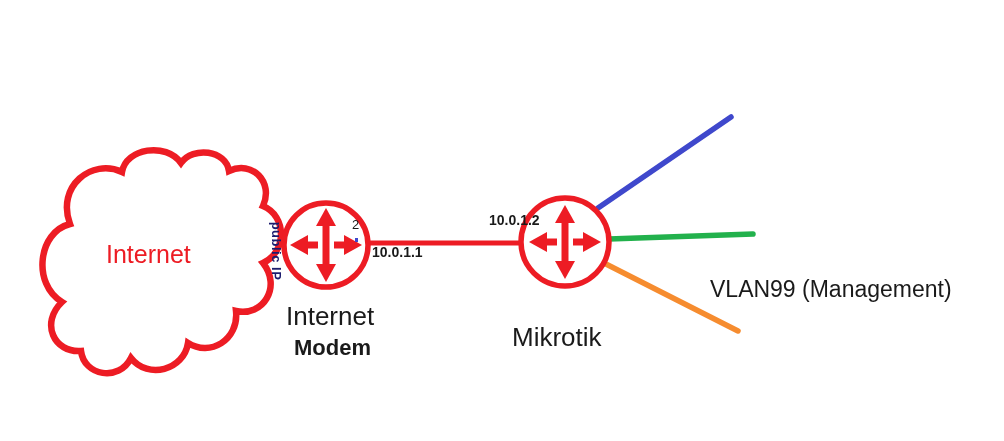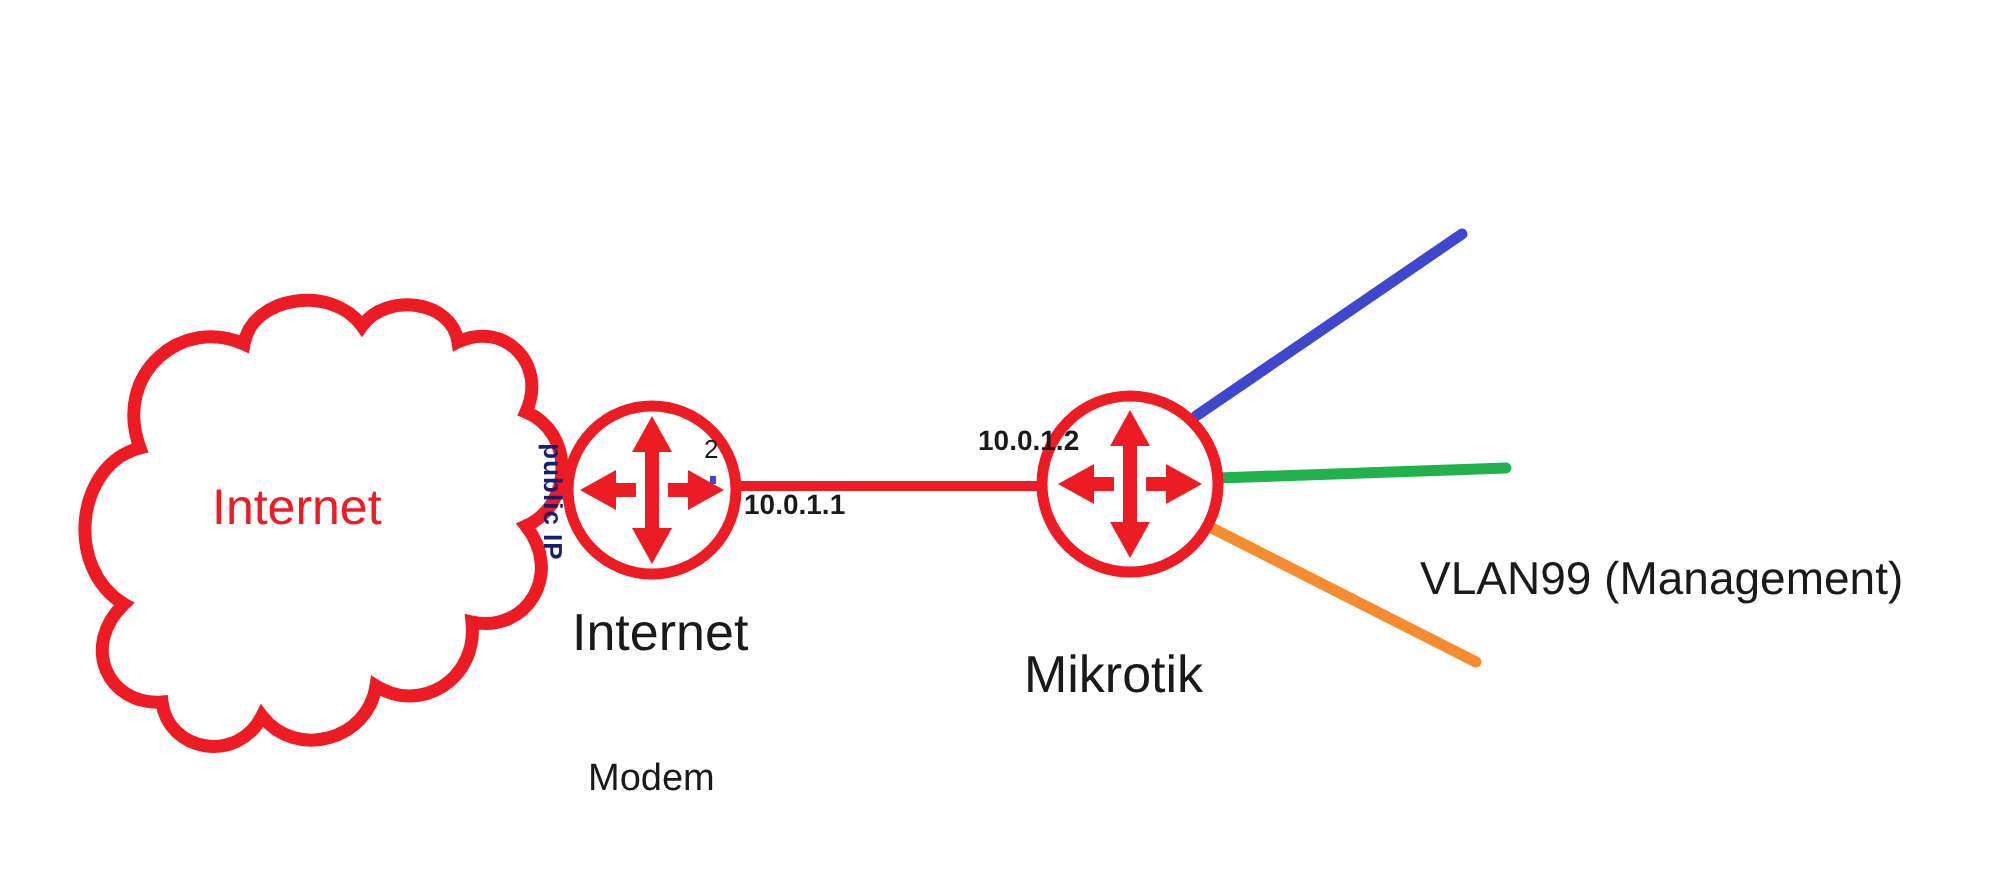--- a/index.html
+++ b/index.html
@@ -8,21 +8,21 @@
     width:1004px;height:441px;
     background:#ffffff;
     overflow:hidden;
     font-family:"Liberation Sans", sans-serif;
   }
   .layer{position:absolute;left:0;top:0;}
   .lbl{position:absolute;white-space:nowrap;color:#1a1a1a;line-height:1.1;}
   .lbl-node{font-size:26px;}
   .lbl-vlan{font-size:23px;}
   .lbl-ip{font-size:14px;font-weight:bold;}
-  .lbl-modem{font-size:19px;font-weight:normal;margin-top:44px;}
+  .lbl-modem{font-size:22px;font-weight:bold;}
   .lbl-cloud{font-size:25px;}
   .lbl-annot{font-size:13px;}
   .lbl-publicip{
     font-size:13px;font-weight:bold;
     width:80px;height:16px;text-align:center;
     transform:rotate(90deg);
     letter-spacing:0.5px;
   }
 </style>
 </head>

